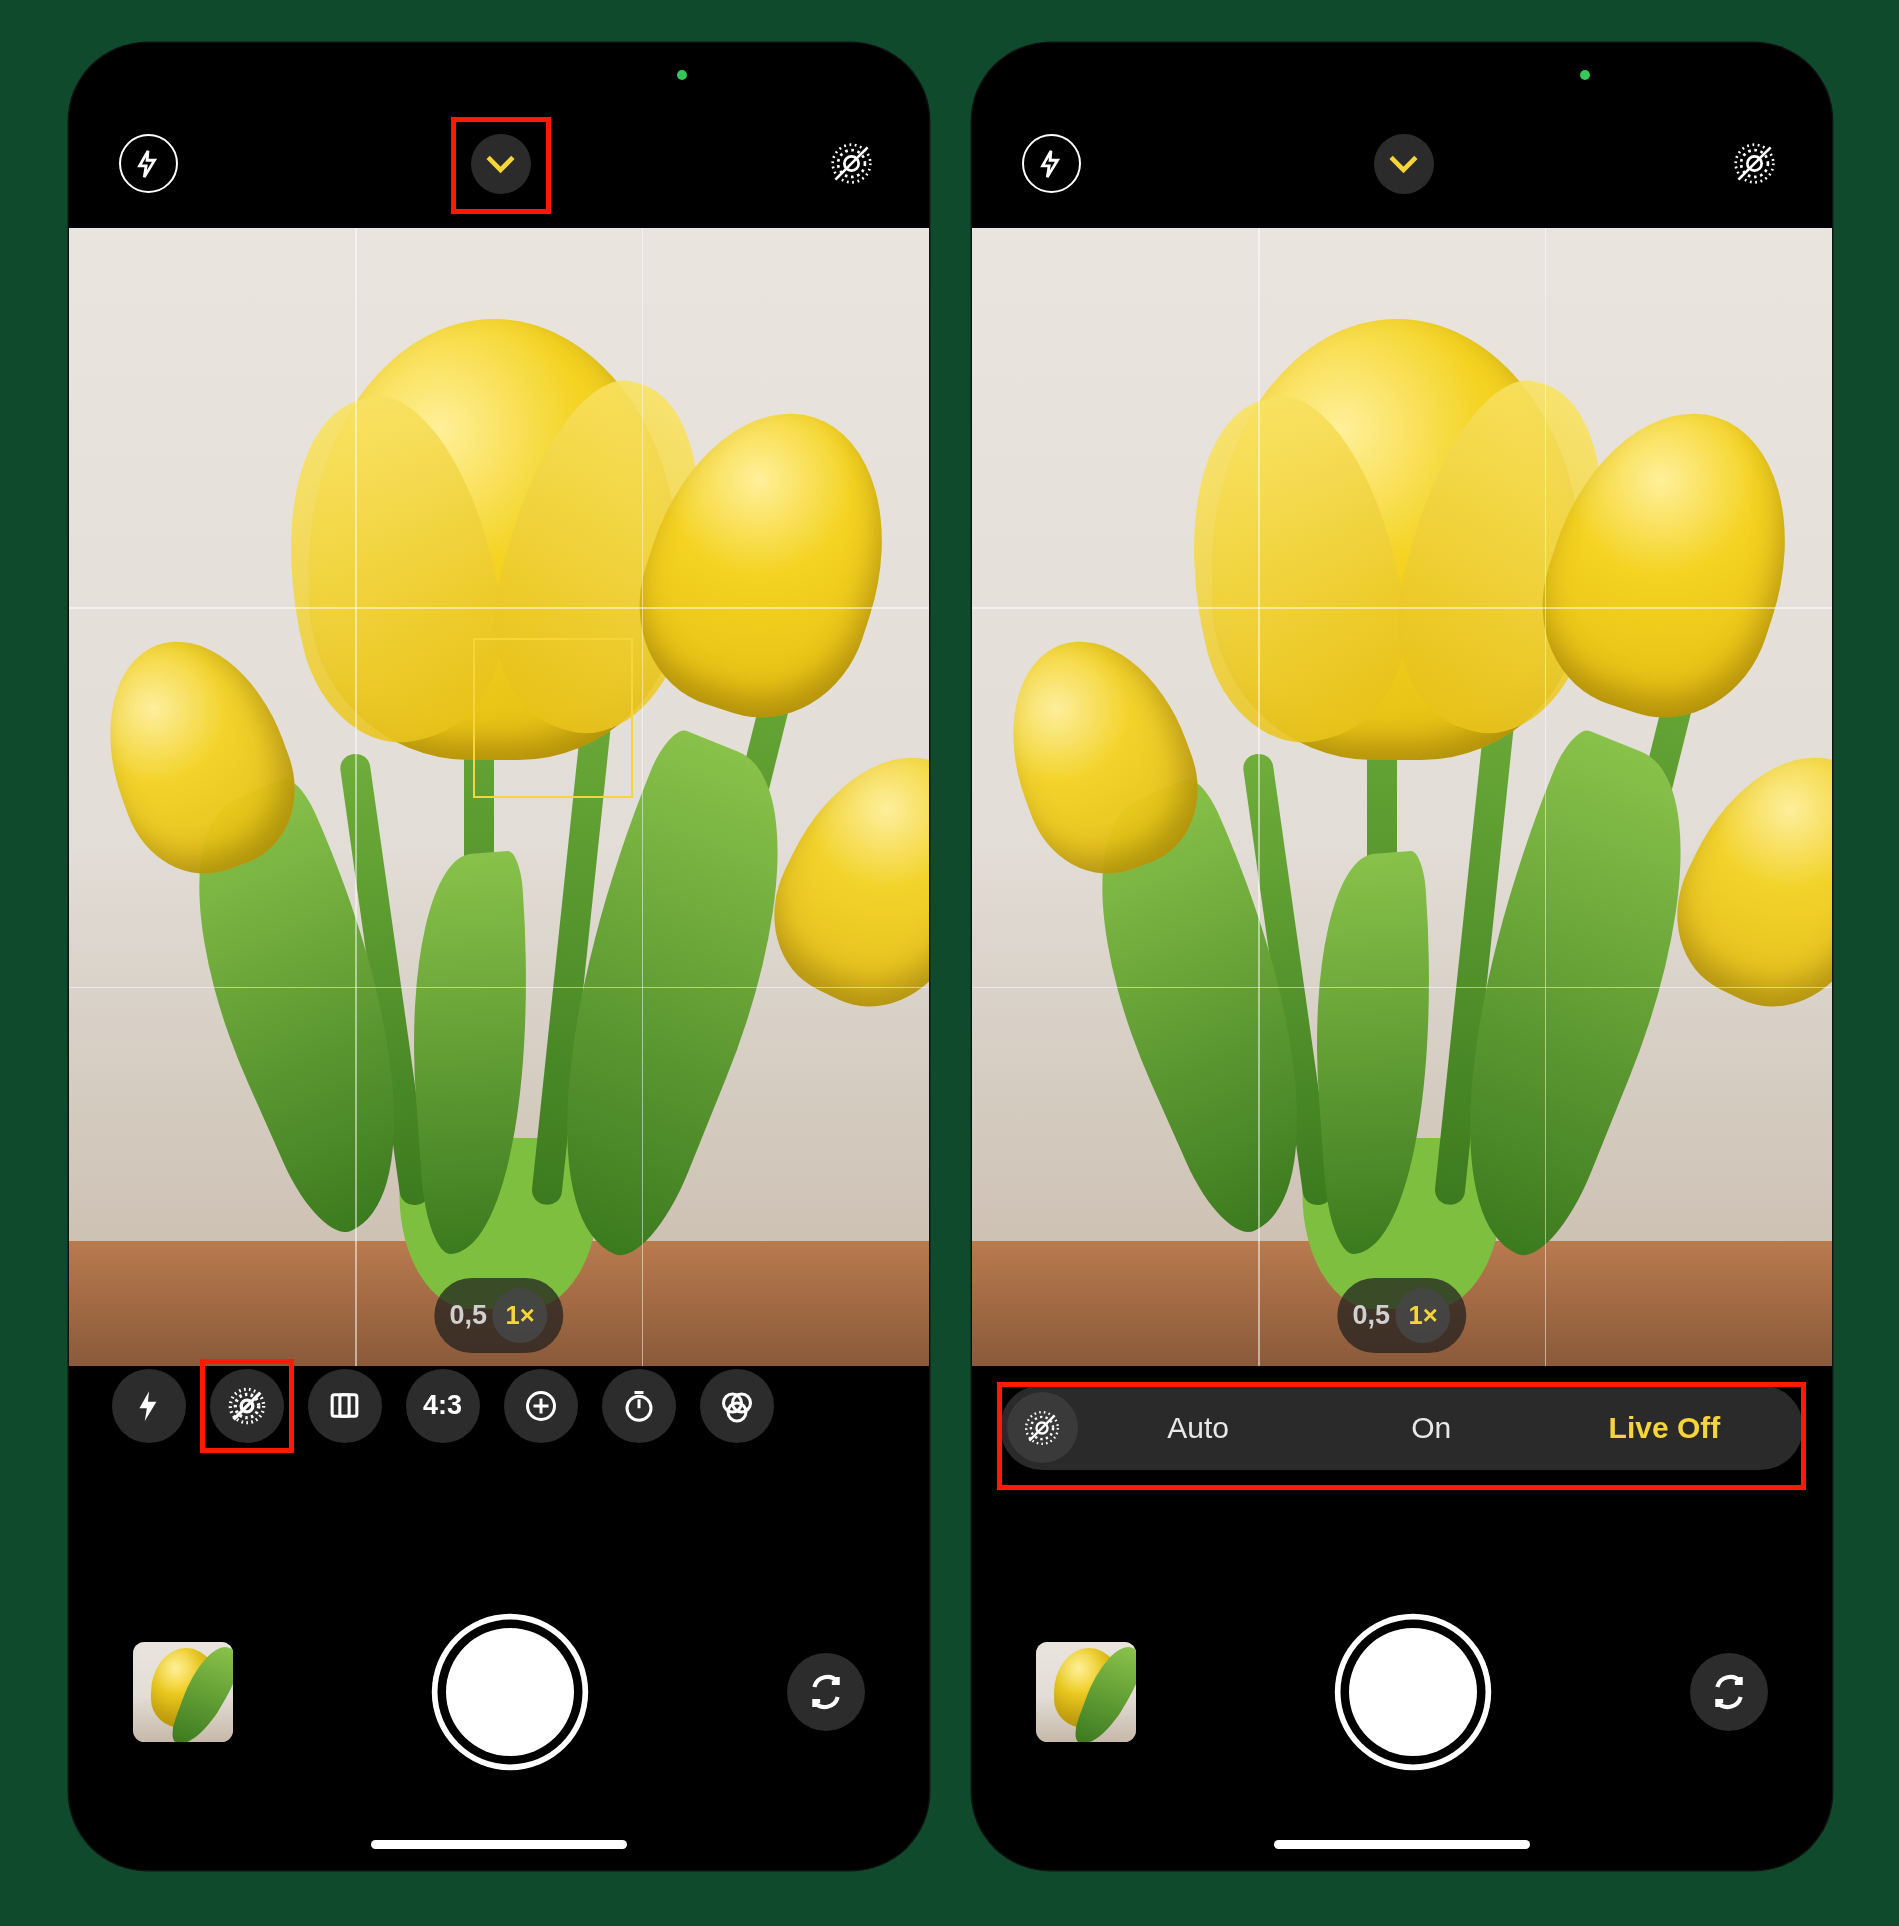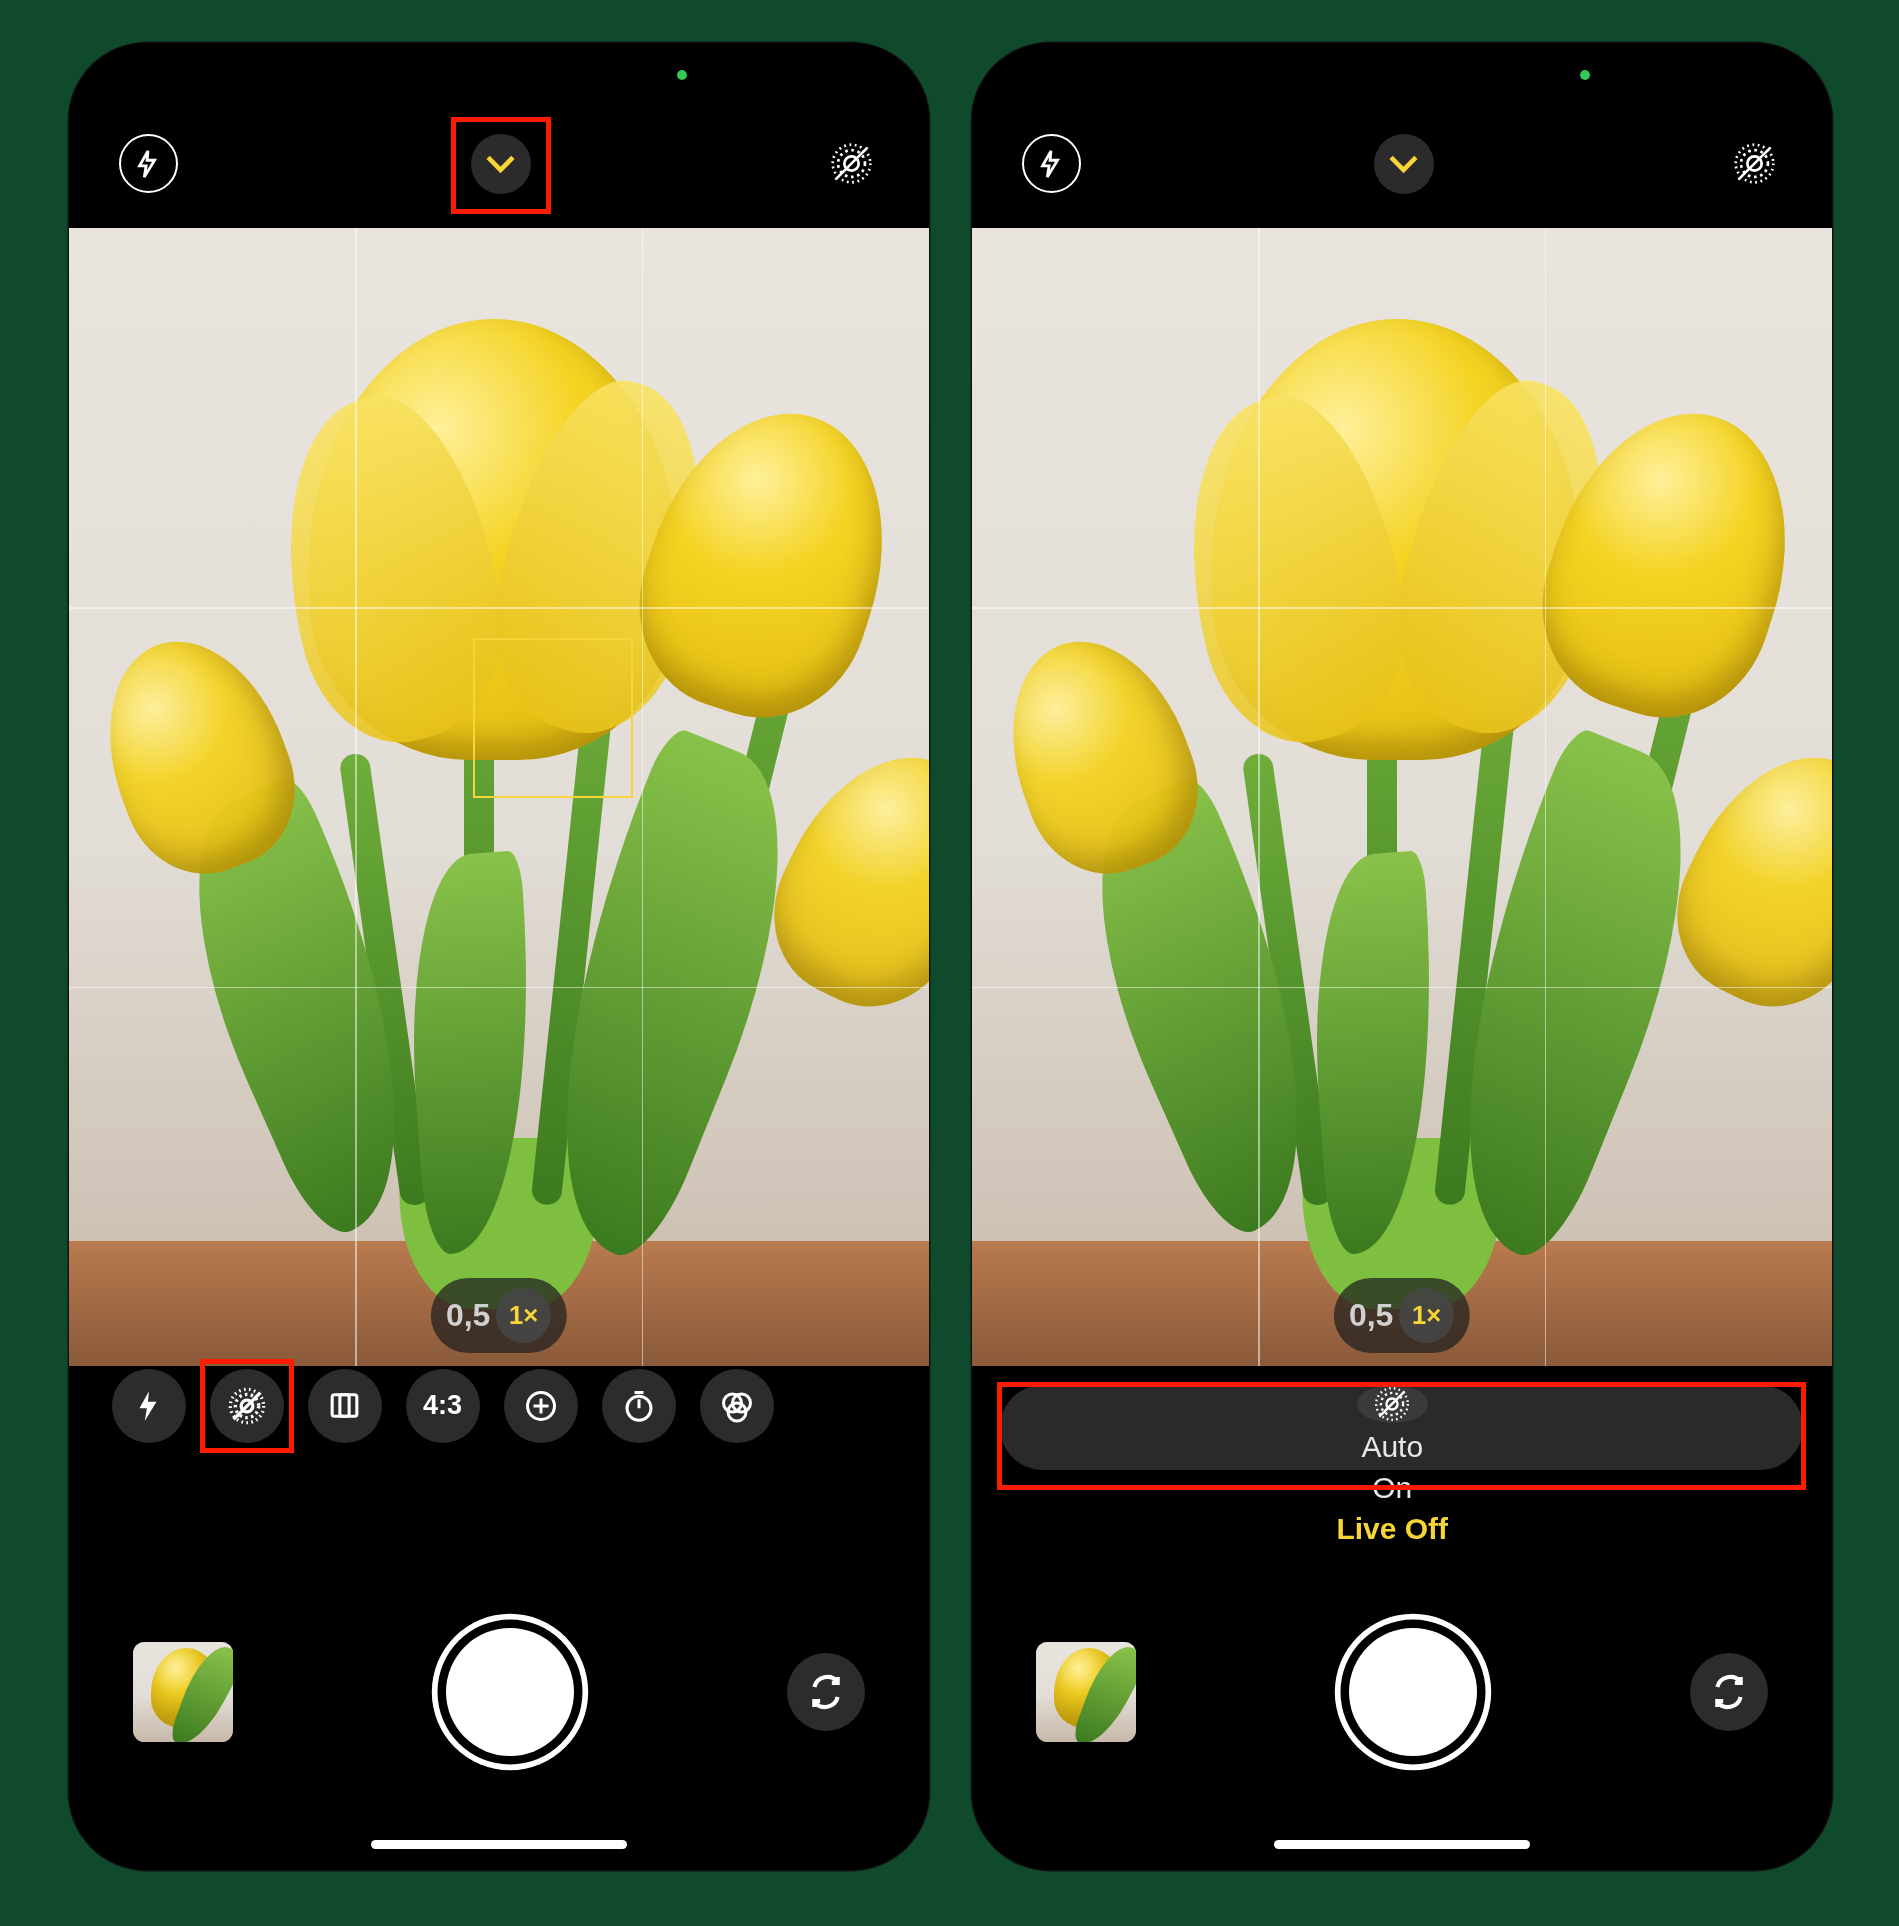--- a/index.html
+++ b/index.html
@@ -43,31 +43,31 @@
   .scene{position:absolute;inset:0;background:linear-gradient(180deg,#e9e4dd 0%,#e2ddd6 55%,#e1dcd5 55%,#c7b9a9 100%);}
   .scene .table{position:absolute;left:0;right:0;bottom:0;height:11%;background:linear-gradient(180deg,#b97a4e,#8a5a3a);}
   .vase{position:absolute;bottom:5%;left:50%;transform:translateX(-50%);width:199px;height:171px;background:#7fbf3f;border-radius:21.3px 21.3px 71px 71px/21.3px 21.3px 114px 114px;}
   .stem{position:absolute;bottom:14%;width:30px;background:linear-gradient(180deg,#6fae3a,#3c7a1f);border-radius:14.2px;}
   .leaf{position:absolute;background:linear-gradient(180deg,#89c24a,#3c7a1f);border-radius:60% 10% 80% 20%/60% 10% 90% 20%;}
   .bloom{position:absolute;border-radius:55% 55% 48% 48%/62% 62% 40% 40%;background:radial-gradient(circle at 35% 25%,#fff09a 0%,#f4d322 35%,#e0b90e 100%);box-shadow:inset -8.5px -18.5px 28.4px rgba(120,90,0,0.45);}
   .petal{position:absolute;border-radius:60% 40% 55% 45%/70% 55% 40% 35%;background:linear-gradient(160deg,#fbe66b,#e6bf12);opacity:.9;}
 
   
   .zoom{position:absolute;bottom:12.8px;left:50%;transform:translateX(-50%);display:flex;align-items:center;gap:5.7px;background:rgba(30,30,30,.72);border-radius:43px;padding:10px 15.6px;}
-  .zoom span{color:#d0d0d0;font-size:32px;font-weight:600;}
+  .zoom span{color:#d0d0d0;font-size:27px;font-weight:600;}
   .zoom .sel{width:55px;height:55px;border-radius:50%;background:rgba(70,70,70,.9);display:flex;align-items:center;justify-content:center;color:var(--accent);font-size:25.6px;font-weight:700;}
 
   
   .tools{position:absolute;top:1320px;left:0;right:0;height:85px;display:flex;align-items:center;gap:24px;padding:0 43px;}
   .tool{width:74px;height:74px;border-radius:50%;background:#2c2c2c;display:flex;align-items:center;justify-content:center;color:#fff;font-size:27px;font-weight:600;flex:none;}
   .tool svg{stroke:#fff;fill:none;stroke-width:4;}
   .tool.half{flex:none;}
 
   
-  .live-bar{position:absolute;top:1351px;left:38px;right:38px;height:85px;border-radius:44px;background:#2a2a2a;display:flex;align-items:center;padding:0 25.6px 0 7.1px;gap:7.1px;flex-direction:column;}
+  .live-bar{position:absolute;top:1351px;left:38px;right:38px;height:85px;border-radius:44px;background:#2a2a2a;display:flex;align-items:center;padding:0 25.6px 0 7.1px;gap:7.1px;}
   .live-bar .lead{width:71px;height:71px;border-radius:50%;background:#3a3a3a;display:flex;align-items:center;justify-content:center;}
   .live-bar .opt{flex:1;text-align:center;font-size:30px;color:#e8e8e8;}
   .live-bar .opt.sel{color:var(--accent);font-weight:600;}
 
   
   .capture{position:absolute;bottom:107px;left:0;right:0;height:142px;display:flex;align-items:center;justify-content:space-between;padding:0 64px;}
   .thumb{width:100px;height:100px;border-radius:11.4px;overflow:hidden;position:relative;background:#333;}
   .thumb .mini{position:absolute;inset:0;}
   .shutter{width:128px;height:128px;border-radius:50%;background:#fff;box-shadow:0 0 0 8.5px #000,0 0 0 14.2px #fff;}
   .flip{width:78px;height:78px;border-radius:50%;background:#2c2c2c;display:flex;align-items:center;justify-content:center;}

